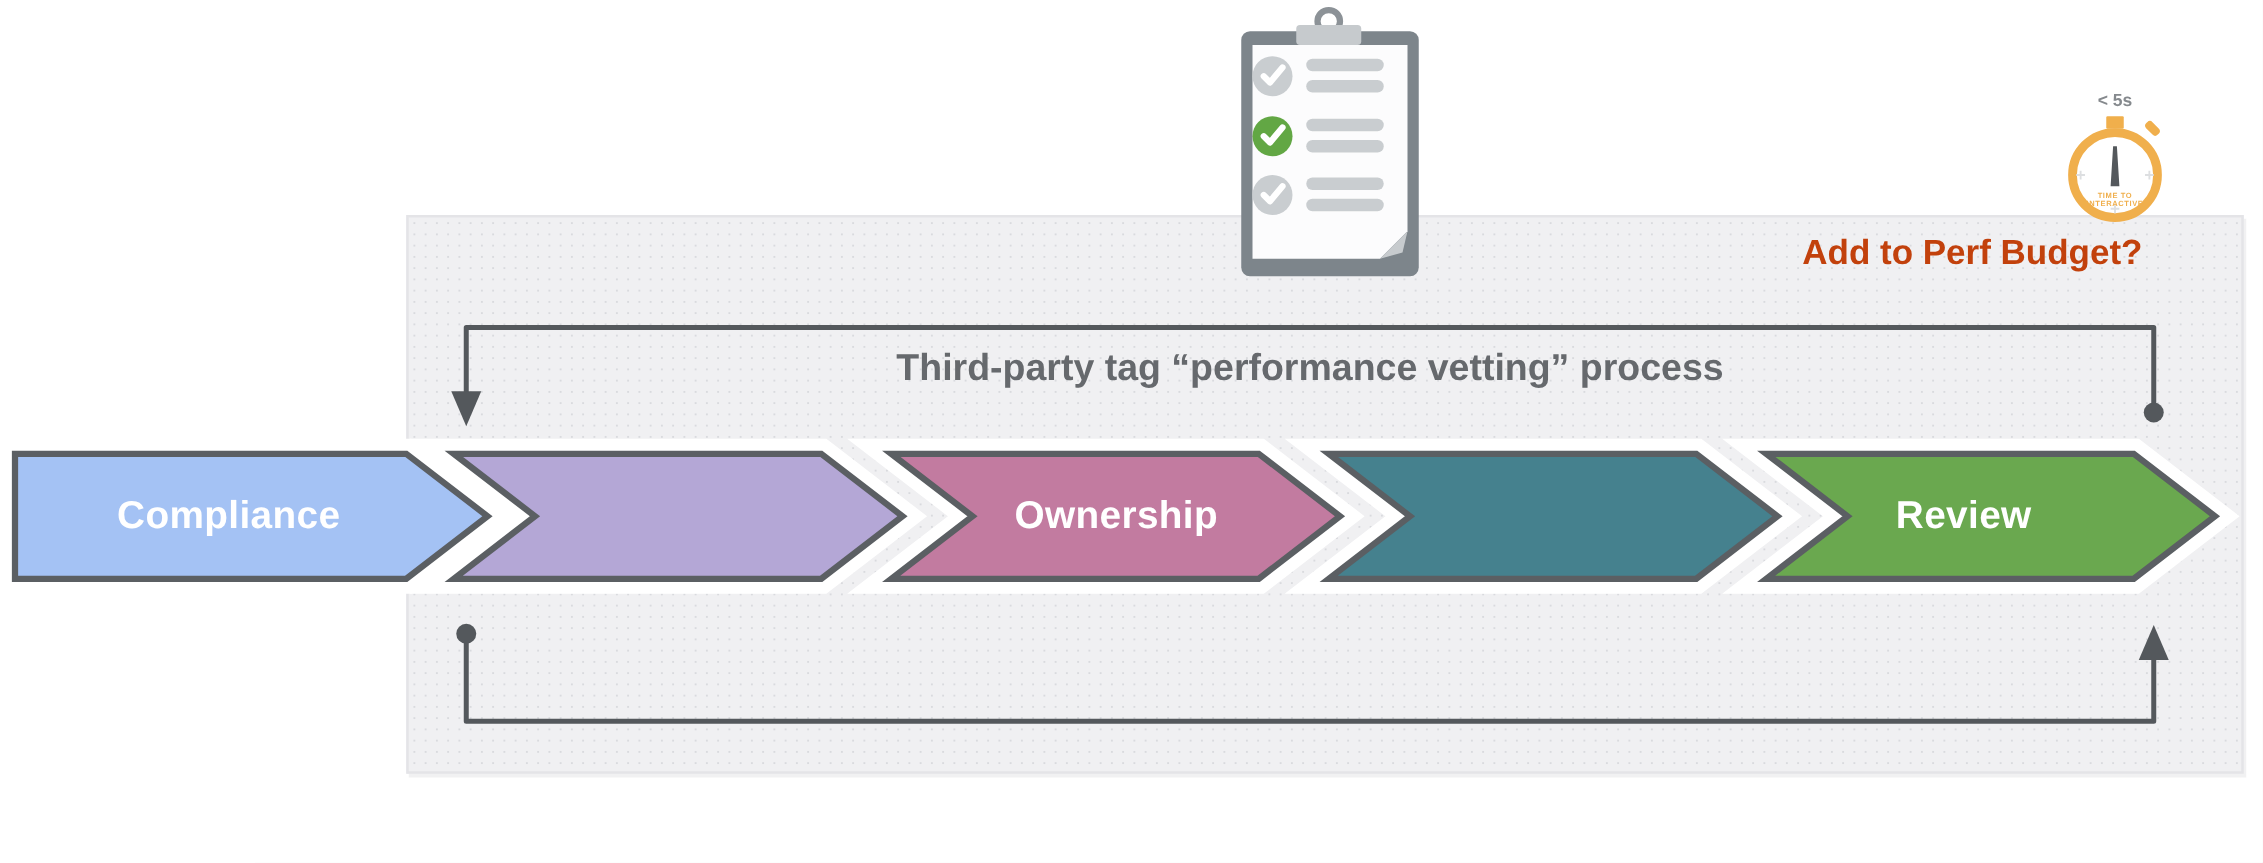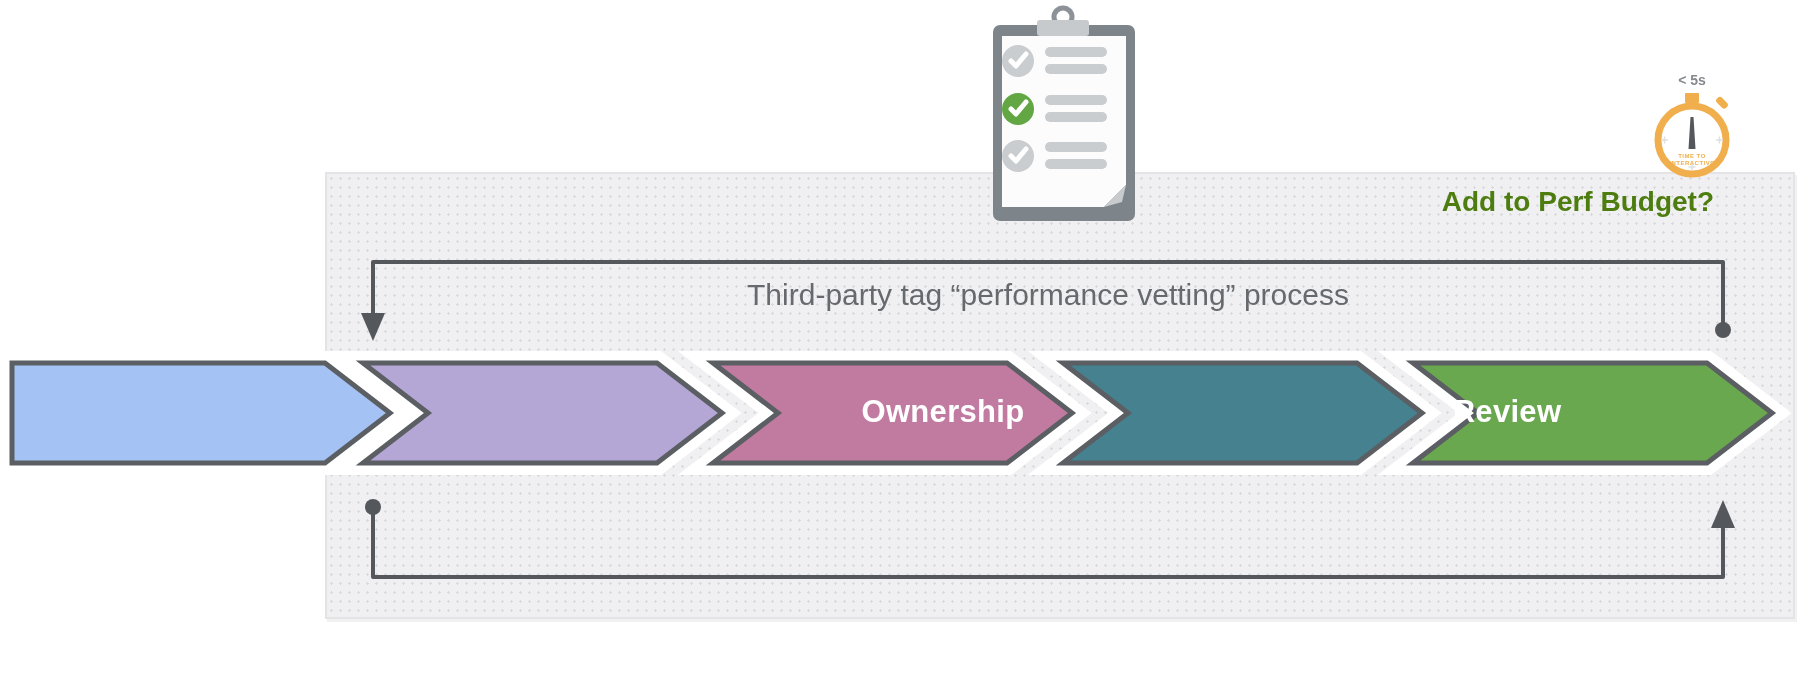--- a/index.html
+++ b/index.html
@@ -19,23 +19,23 @@
   polygon.halo{fill:#ffffff;stroke:#ffffff;stroke-width:24;stroke-linejoin:miter;}
   polygon.step{stroke:#5B5F63;stroke-width:5;stroke-linejoin:miter;}
 
   .conn{fill:none;stroke:#54585C;stroke-width:4;stroke-linejoin:round;}
   .conn-solid{fill:#54585C;}
 
   .step-label{position:absolute;top:394px;width:300px;margin-left:-150px;text-align:center;
               color:#ffffff;font-size:31px;font-weight:bold;letter-spacing:0.3px;}
 
   .diagram-title{position:absolute;left:373px;top:278px;width:1350px;text-align:center;
-                 color:#66696D;font-size:30px;font-weight:normal;}
+                 color:#66696D;font-size:30px;font-weight:bold;}
 
-  .perf-label{position:absolute;top:186px;right:96px;color:#4d7c0f;
+  .perf-label{position:absolute;top:186px;right:96px;color:#c2410c;
               font-size:28px;font-weight:bold;}
 
   .icon-svg{position:absolute;}
 </style>
 </head>
 <body>
 
 <div class="stage">
 
   <div class="panel"></div>
@@ -68,22 +68,23 @@
       <polyline class="conn" points="373,507 373,577 1723,577 1723,524"></polyline>
       <polygon class="conn-solid" points="1723,500 1711,528 1735,528"></polygon>
       <circle class="conn-solid" cx="373" cy="507" r="8"></circle>
     </g>
   </svg>
 
   <div class="diagram-title">Third-party tag “performance vetting” process</div>
 
   <div class="perf-label">Add to Perf Budget?</div>
 
-  <div class="step-label" style="left:943px">Ownership</div>
-  <div class="step-label" style="left:1507px">Review</div>
+  <div class="step-label" style="left:183px">Compliance</div>
+  <div class="step-label" style="left:893px">Ownership</div>
+  <div class="step-label" style="left:1571px">Review</div>
 
   <svg class="icon-svg" style="left:985px;top:4px" width="160" height="222" viewBox="0 0 160 222">
     <circle cx="78" cy="13" r="9" fill="none" stroke="#8C9297" stroke-width="5"></circle>
     <rect x="8" y="21" width="142" height="196" rx="7" fill="#7D858B"></rect>
     <rect x="52" y="16" width="52" height="16" rx="3" fill="#C6CACD"></rect>
     <path d="M17,32 H141 V181 L119,203 H17 Z" fill="#FCFCFD"></path>
     <polygon points="141,181 119,203 137,198" fill="#C7CBCE"></polygon>
 
     <g>
       <circle cx="33" cy="57" r="16" fill="#C9CDD0"></circle>

